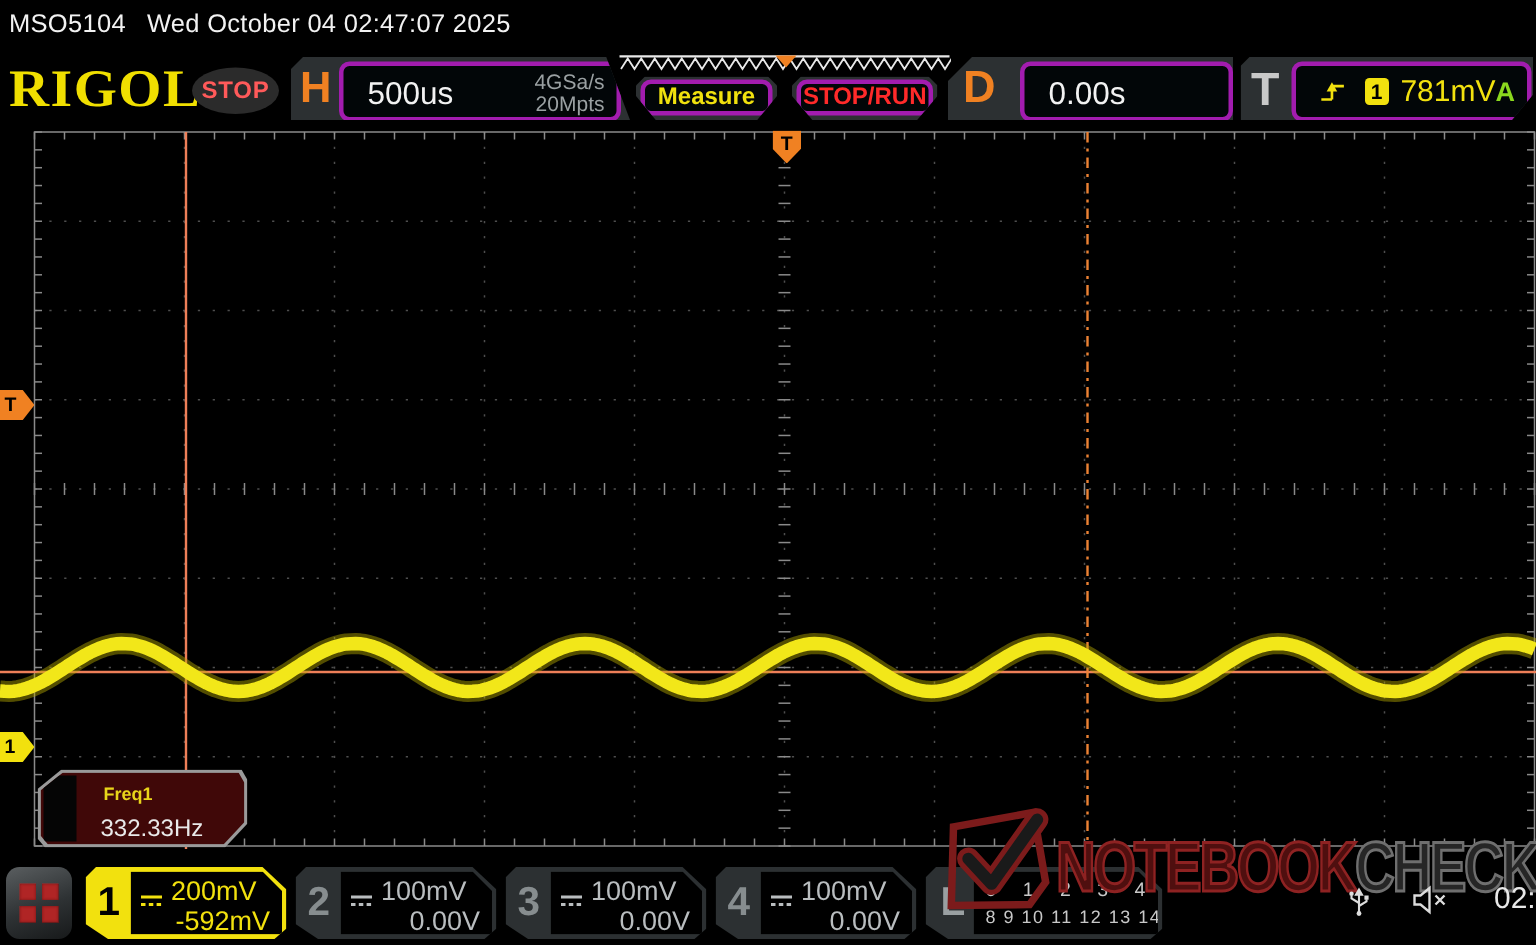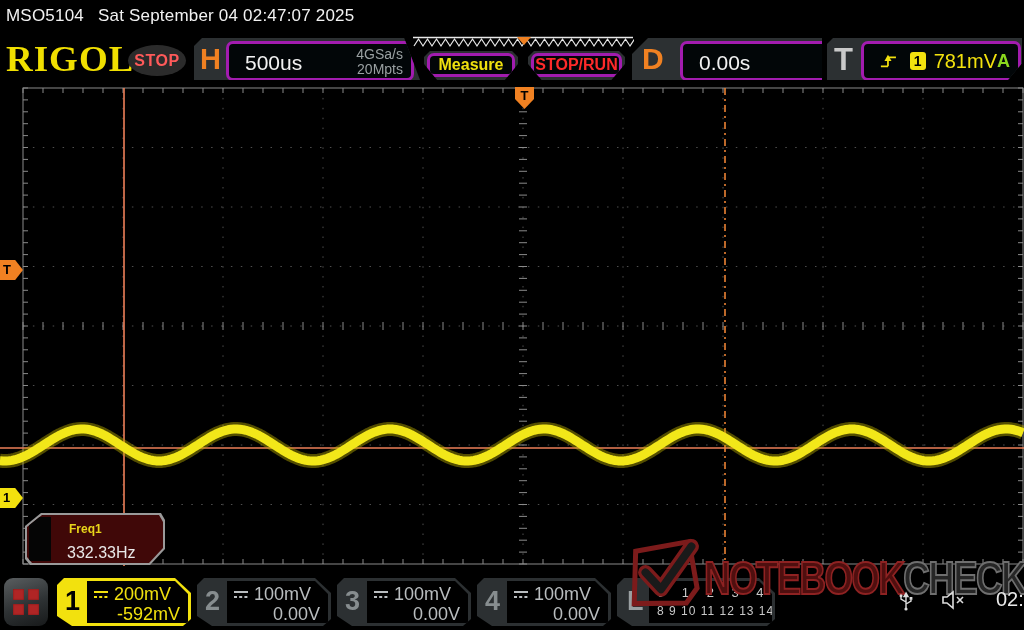--- a/index.html
+++ b/index.html
@@ -28,21 +28,21 @@
        clip-path:polygon(0 6px,6px 0,calc(100% - 6px) 0,100% 6px,100% 45%,86% 100%,14% 100%,0 45%);}
   .btn .inner{left:3px;top:2px;right:3px;bottom:3px;display:flex;align-items:center;justify-content:center;
        font-weight:bold;font-size:16px;}
   .measure-btn{left:424px;top:51px;}
   .measure-btn .inner{color:#f0e10e;}
   .stoprun-btn{left:528px;top:51px;width:97px;}
   .stoprun-btn .inner{color:#ff2a2a;}
   .dblock{left:632px;top:38px;width:190px;height:42px;background:#2c3032;
           clip-path:polygon(16px 0,100% 0,100% 100%,0 100%,0 16px);}
   .dletter{left:10px;top:4px;font-size:30px;font-weight:bold;color:#f08122;}
-  .dbox{left:48px;top:3px;width:136px;height:34px;padding-left:16px;}
+  .dbox{left:48px;top:3px;width:136px;height:34px;}
   .dval{left:16px;top:7px;font-size:21px;color:#f2f2f2;}
   .tblock{left:827px;top:38px;width:195px;height:42px;background:#2c3032;
           clip-path:polygon(6px 0,100% 0,100% 60%,calc(100% - 14px) 100%,0 100%,0 6px);}
   .tletter{left:7px;top:4px;font-size:31px;font-weight:bold;color:#c9c9c9;}
   .tbox{left:34px;top:3px;width:154px;height:34px;display:flex;align-items:center;}
   .slope-icon{margin-left:16px;}
   .tsrc{margin-left:12px;width:18px;height:18px;background:#f2e10e;border-radius:3px;color:#000;
         font-weight:bold;font-size:14px;text-align:center;line-height:18px;}
   .tlev{margin-left:8px;color:#f2e10e;font-size:20px;}
   .tmode{margin-left:auto;margin-right:8px;color:#8bd81e;font-size:18px;font-weight:bold;}
@@ -69,21 +69,21 @@
   .menu-btn{left:4px;top:578px;width:44px;height:48px;border-radius:9px;
             background:linear-gradient(160deg,#5a5e60 0%,#2e3234 55%,#17191a 100%);
             display:flex;align-items:center;justify-content:center;}
   .menu-grid{display:grid;grid-template-columns:11px 11px;grid-template-rows:11px 11px;gap:4px;}
   .menu-grid span{background:#b02525;box-shadow:inset 0 0 2px #6d1414;}
   .chtab{top:578px;width:134px;height:48px;
          clip-path:polygon(7px 0,calc(100% - 16px) 0,100% 15px,100% calc(100% - 7px),calc(100% - 8px) 100%,15px 100%,0 calc(100% - 10px),0 7px);}
   .chtab .num{left:8px;top:8px;font-size:27px;font-weight:bold;}
   .chpanel{left:30px;top:3px;right:3px;bottom:3px;background:#000;
            clip-path:polygon(0 0,calc(100% - 13px) 0,100% 13px,100% 100%,0 100%);font-size:18px;}
-  .chrow1{left:6px;top:3px;right:8px;display:flex;align-items:center;gap:5px;}
+  .chrow1{left:6px;top:3px;right:8px;display:flex;align-items:flex-end;gap:5px;}
   .chrow2{right:8px;top:23px;}
   .ch-active{background:#f2e10e;}
   .ch-active .num{color:#000;}
   .ch-active .chpanel{color:#f2e10e;}
   .ch-idle{background:#2c3032;}
   .ch-idle .num{color:#878d8f;}
   .ch-idle .chpanel{color:#b9bdbf;}
   .ltab{left:617px;top:578px;width:158px;height:48px;background:#2c3032;
         clip-path:polygon(7px 0,calc(100% - 16px) 0,100% 15px,100% calc(100% - 7px),calc(100% - 8px) 100%,15px 100%,0 calc(100% - 10px),0 7px);}
   .ltab .num{left:10px;top:8px;font-size:27px;font-weight:bold;color:#9aa0a2;}
@@ -101,21 +101,21 @@
   .wm-red{color:#4f0f0f;-webkit-text-stroke:2px #8e2222;}
   .wm-gray{color:#262626;-webkit-text-stroke:2px #6f6f6f;}
   svg{display:block;}
 </style>
 </head>
 <body>
 
 <div class="screen">
 
   <div class="abs topbar">
-    <span class="model">MSO5104</span><span>Sat September 04 02:47:07 2025</span>
+    <span class="model">MSO5104</span><span>Wed October 04 02:47:07 2025</span>
   </div>
 
   <svg id="scope-svg" class="abs" style="left:0;top:0;" width="1024" height="630">
       <line x1="123" y1="88" x2="123" y2="564" stroke="#4e4e4e" stroke-width="1" stroke-dasharray="1.5 8.4"></line>
       <line x1="223" y1="88" x2="223" y2="564" stroke="#4e4e4e" stroke-width="1" stroke-dasharray="1.5 8.4"></line>
       <line x1="323" y1="88" x2="323" y2="564" stroke="#4e4e4e" stroke-width="1" stroke-dasharray="1.5 8.4"></line>
       <line x1="423" y1="88" x2="423" y2="564" stroke="#4e4e4e" stroke-width="1" stroke-dasharray="1.5 8.4"></line>
       <line x1="523" y1="88" x2="523" y2="564" stroke="#4e4e4e" stroke-width="1" stroke-dasharray="1.5 8.4"></line>
       <line x1="623" y1="88" x2="623" y2="564" stroke="#4e4e4e" stroke-width="1" stroke-dasharray="1.5 8.4"></line>
       <line x1="723" y1="88" x2="723" y2="564" stroke="#4e4e4e" stroke-width="1" stroke-dasharray="1.5 8.4"></line>

